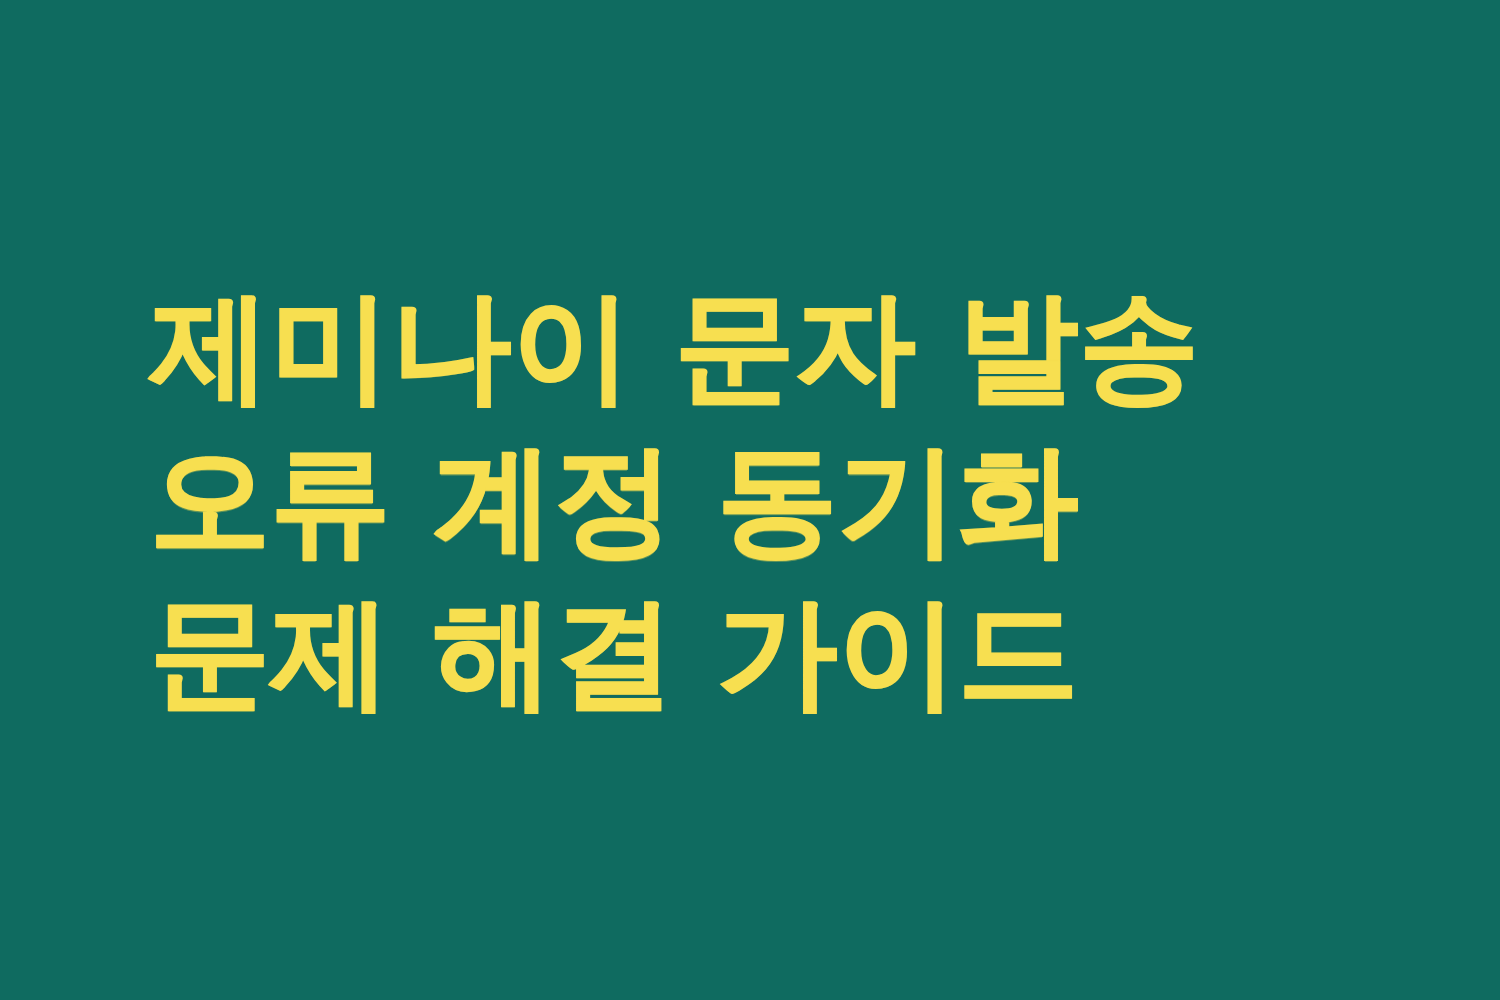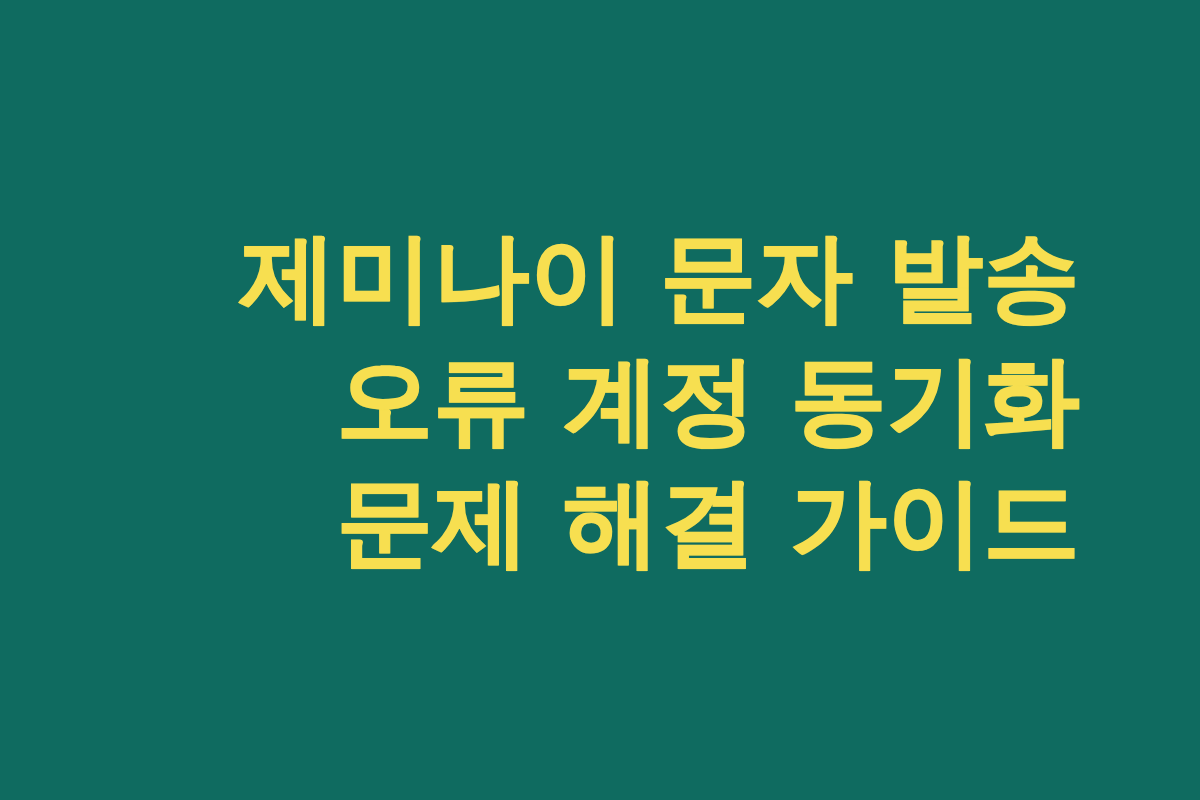--- a/index.html
+++ b/index.html
@@ -25,21 +25,21 @@
     background-color: #0f6b60;
     display: flex;
     align-items: center;
     justify-content: center;
     padding: 0;
   }
 
   .title-block {
     width: 960px;
     margin: 0 auto;
-    text-align: right;
+    text-align: left;
   }
 
   .banner-title {
     margin: 0;
     padding: 0;
     color: #f7df50;
     font-family: "DejaVu Sans", "Liberation Sans", sans-serif;
     font-size: 96px;
     font-weight: 700;
     line-height: 1.28;

